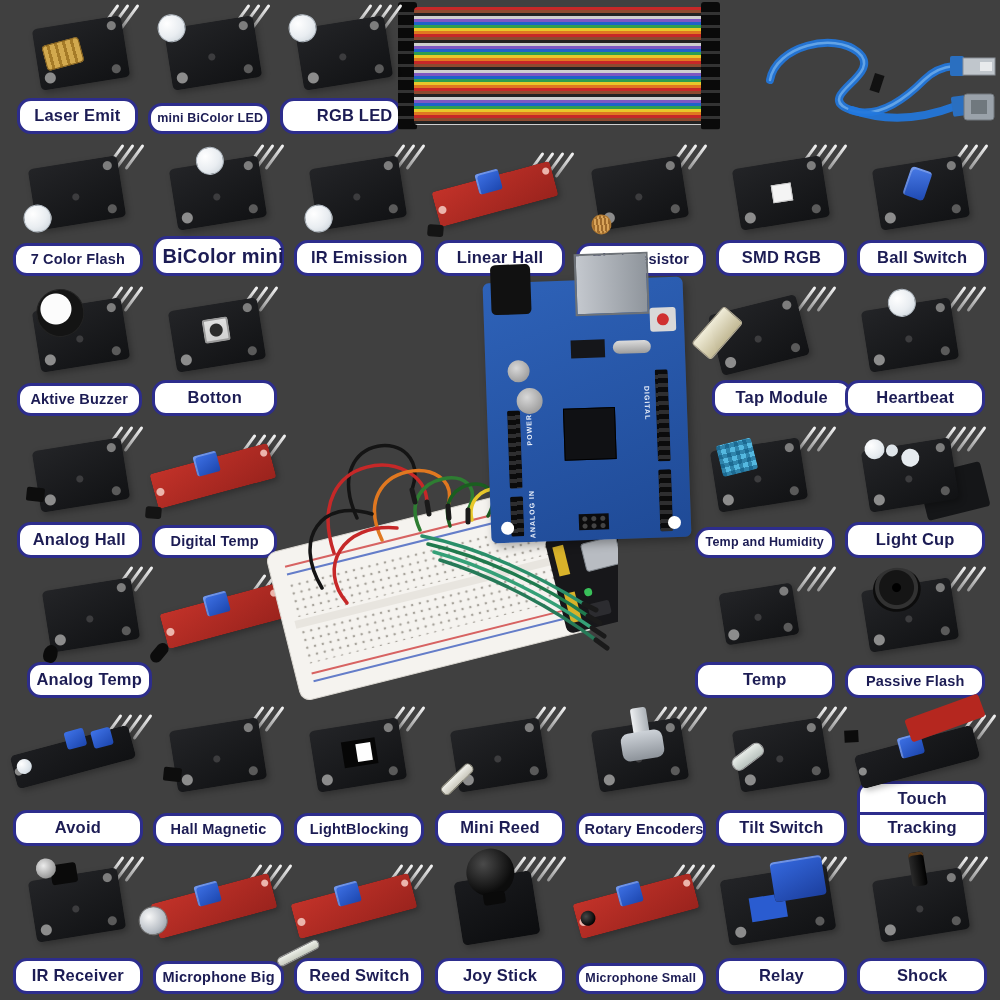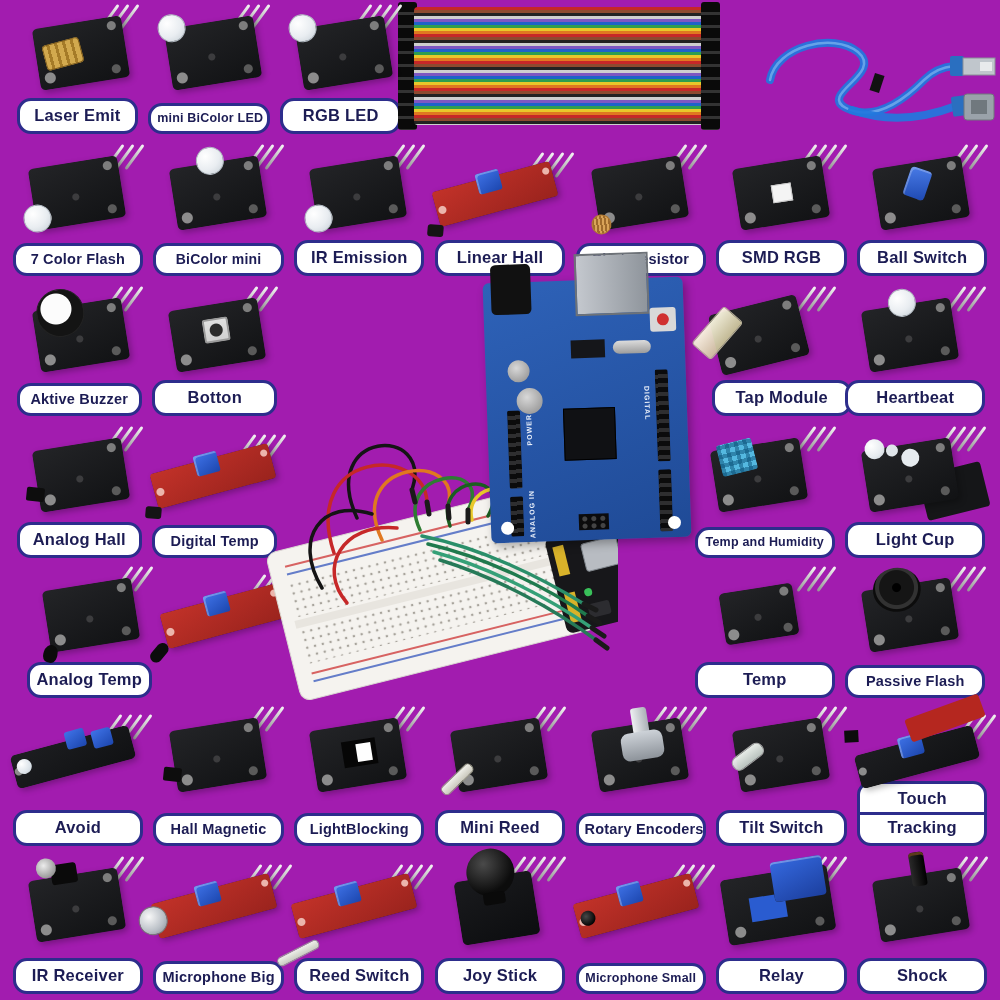--- a/index.html
+++ b/index.html
@@ -1,16 +1,16 @@
 <!DOCTYPE html>
 <html><head>
 <meta charset="utf-8">
 <style>
   html,body{margin:0;padding:0;background:#fff;font-family:"Liberation Sans",sans-serif;}
-  .canvas{position:relative;width:1000px;height:1000px;background:#a21caf;overflow:hidden;}
+  .canvas{position:relative;width:1000px;height:1000px;background:#404040;overflow:hidden;}
 
   
   .grp{position:absolute;display:flex;gap:5px;}
   .row1{left:14px;top:0;width:390px;height:138px;}
   .row2{left:10px;top:140px;width:980px;height:140px;}
   .row3L{left:14px;top:282px;width:266px;height:138px;}
   .row3R{left:692px;top:282px;width:296px;height:138px;}
   .row4L{left:14px;top:422px;width:266px;height:140px;}
   .row4R{left:692px;top:422px;width:296px;height:140px;}
   .row5L{left:24px;top:562px;width:266px;height:140px;}
@@ -212,21 +212,21 @@
       <div class="pins">
             <i></i>
             <i></i>
             <i></i>
             <i></i>
           </div>
       <div class="pcb">
         <div class="feature"></div>
       </div>
     </div>
-    <figcaption class="label-box" style="font-size: 16.5px;">
+    <figcaption class="label-box" style="font-size: 16.5px; text-align: right;">
       <span class="l1">RGB LED</span>
       
     </figcaption>
   </figure>
     </section>
 
   <div class="ribbon">
     <div class="band"></div>
   </div>
 
@@ -266,21 +266,21 @@
     <div class="photo">
       <div class="pins">
             <i></i>
             <i></i>
             <i></i>
           </div>
       <div class="pcb">
         <div class="feature"></div>
       </div>
     </div>
-    <figcaption class="label-box" style="font-size: 14px; margin-top: 16px;">
+    <figcaption class="label-box" style="font-size: 20px; margin-top: 16px;">
       <span class="l1">BiColor mini</span>
       
     </figcaption>
   </figure>
       <figure class="module v-led v-bl">
     <div class="photo">
       <div class="pins">
             <i></i>
             <i></i>
             <i></i>

